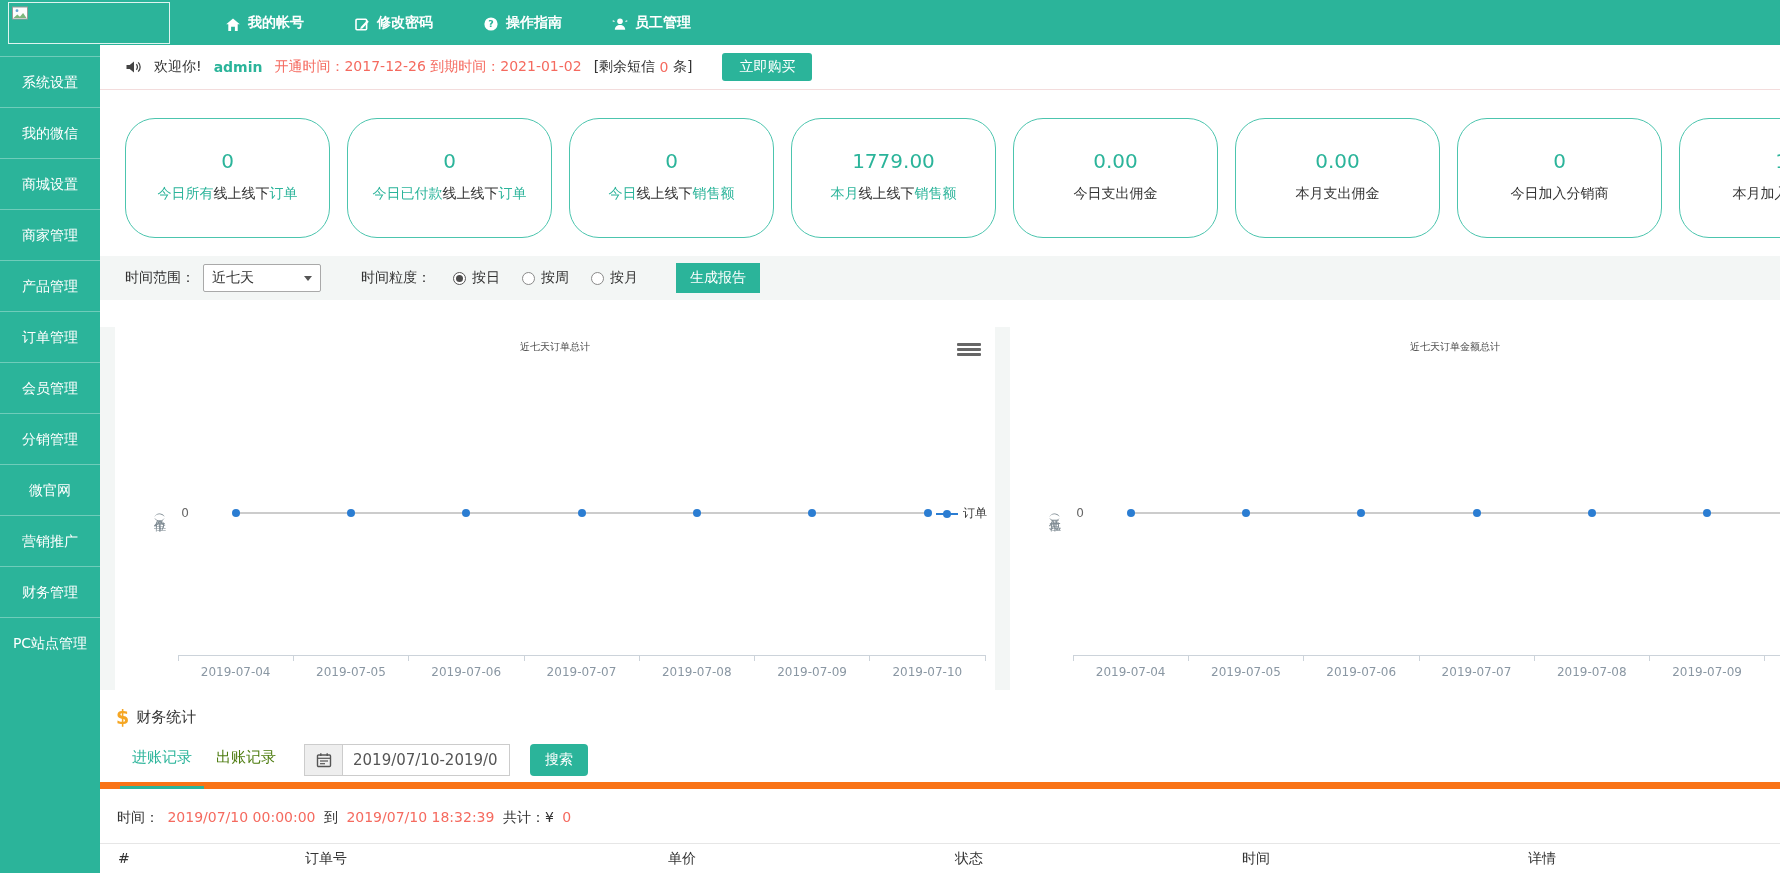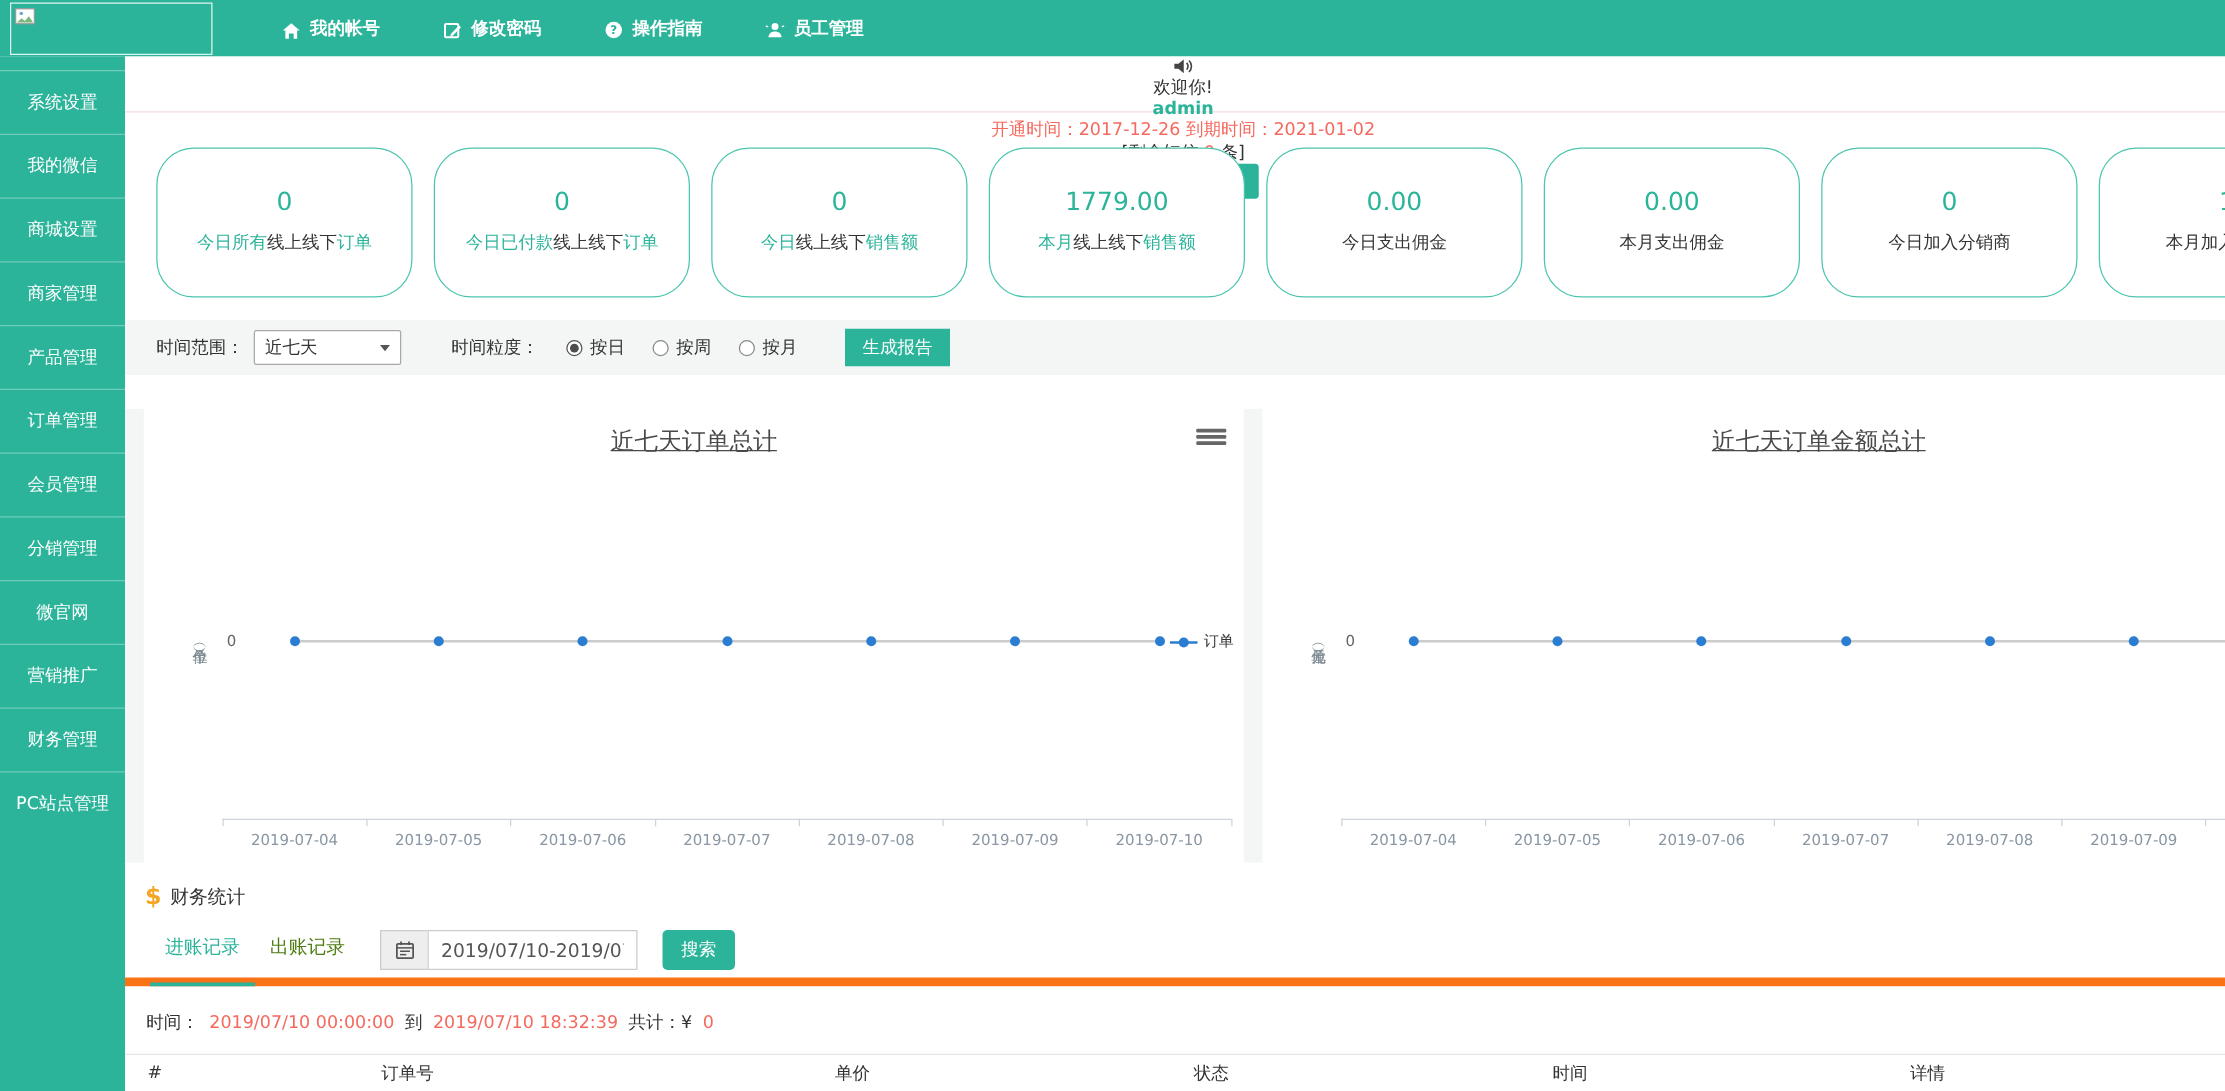--- a/index.html
+++ b/index.html
@@ -15,21 +15,21 @@
   .topnav{position:absolute;left:225px;top:0;height:45px;display:flex;align-items:center;gap:50px;}
   .topnav .nav-item{display:flex;align-items:flex-end;gap:7px;color:#fff;font-weight:bold;font-size:14px;cursor:pointer;}
   
   .sidebar{position:absolute;left:0;top:45px;width:100px;height:828px;background:#2bb49a;padding-top:11px;box-sizing:border-box;}
   .side-item{height:50px;line-height:50px;text-align:center;color:#fff;font-size:14px;
     border-top:1px solid rgba(255,255,255,.32);cursor:pointer;}
   
   .main{position:absolute;left:100px;top:45px;width:1680px;height:828px;background:#fff;}
   
   .welcome{height:45px;display:flex;align-items:center;padding-left:25px;box-sizing:border-box;
-    border-bottom:1px solid #f3dcdc;background:#fff;white-space:nowrap;flex-direction:column;}
+    border-bottom:1px solid #f3dcdc;background:#fff;white-space:nowrap;}
   .welcome .piece{margin-right:12px;display:flex;align-items:center;}
   .welcome .uname{color:#2bb49a;font-weight:bold;}
   .red{color:#f56a5f;}
   .buy-btn{margin-left:18px;background:#2bb49a;color:#fff;border:none;font-size:14px;
     padding:5px 17px;border-radius:3px;cursor:pointer;font-family:inherit;}
   
   .cards-wrap{padding:28px 0 18px 25px;display:flex;gap:17px;flex-wrap:nowrap;}
   .stat-card{flex:0 0 205px;width:205px;height:120px;border:1px solid #4cc5ae;border-radius:30px;
     background:#fff;text-align:center;box-sizing:border-box;cursor:pointer;overflow:hidden;}
   .stat-card .val{margin-top:30px;font-size:20px;color:#2bb49a;}
@@ -47,21 +47,21 @@
   .radio.checked{border-color:#555;}
   .radio.checked::after{content:"";position:absolute;left:2px;top:2px;width:7px;height:7px;border-radius:50%;background:#4d4d4d;}
   .report-btn{margin-left:38px;background:#2bb49a;color:#fff;border:none;font-size:14px;
     padding:6px 14px;cursor:pointer;font-family:inherit;}
   .gap-band{height:27px;background:#fff;}
   
   .charts{position:relative;height:363px;background:#f3f6f5;}
   .chart-panel{position:absolute;top:0;height:363px;background:#fff;}
   .chart-panel.left{left:15px;width:880px;}
   .chart-panel.right{left:910px;width:890px;}
-  .chart-title{text-align:center;padding-top:13px;font-size:19px;color:#4a4a4a;text-decoration:underline;}
+  .chart-title{text-align:center;padding-top:13px;font-size:10px;color:#4a4a4a;}
   .burger{position:absolute;right:14px;top:11px;width:24px;height:22px;display:flex;flex-direction:column;justify-content:center;gap:2px;cursor:pointer;}
   .burger i{display:block;height:3px;background:#666;border-radius:1px;}
   .y-unit{position:absolute;left:36px;top:118px;height:130px;writing-mode:vertical-rl;
     font-size:12px;color:#7f8b93;text-align:center;}
   .y-zero{position:absolute;left:50px;top:179px;width:24px;text-align:right;font-size:12px;color:#666;}
   .zero-line{position:absolute;left:120px;top:185px;width:692px;height:2px;background:#ccc;}
   .dot{position:absolute;top:182px;width:8px;height:8px;border-radius:50%;background:#2b7dd2;}
   .dot.d1{left:117px;}.dot.d2{left:232px;}.dot.d3{left:347px;}.dot.d4{left:463px;}
   .dot.d5{left:578px;}.dot.d6{left:693px;}.dot.d7{left:809px;}
   .x-axis{position:absolute;left:63px;top:328px;width:807px;border-top:1px solid #ccd3da;}

